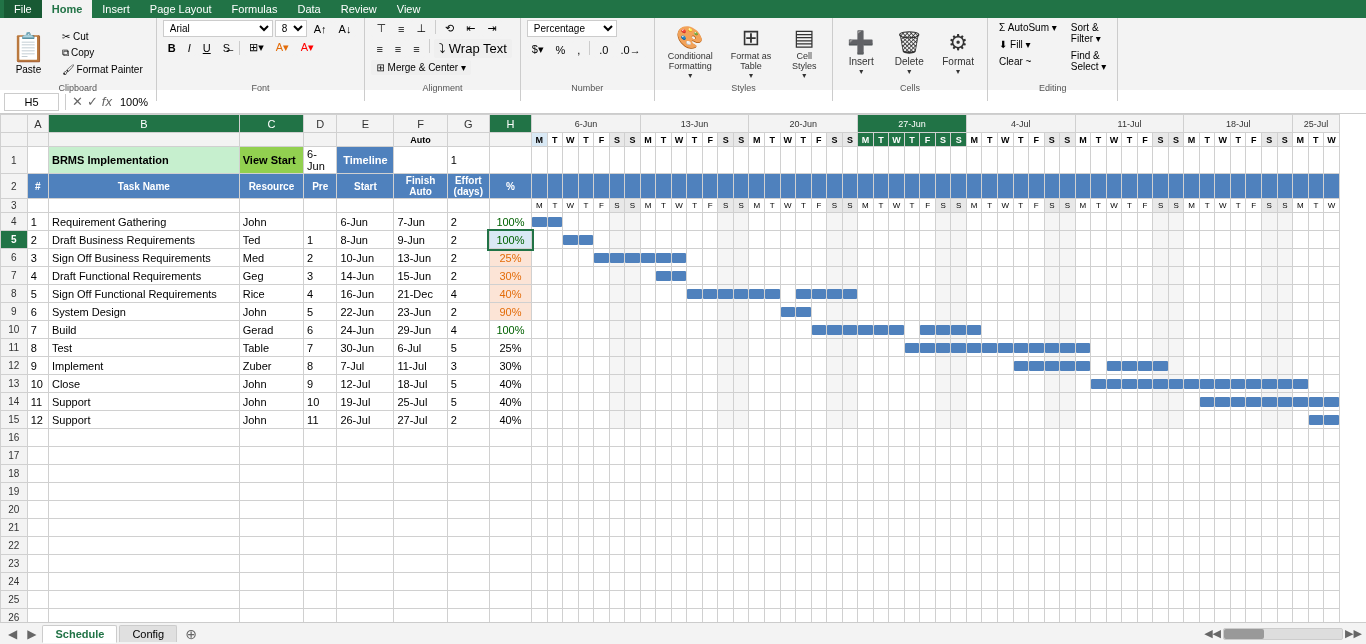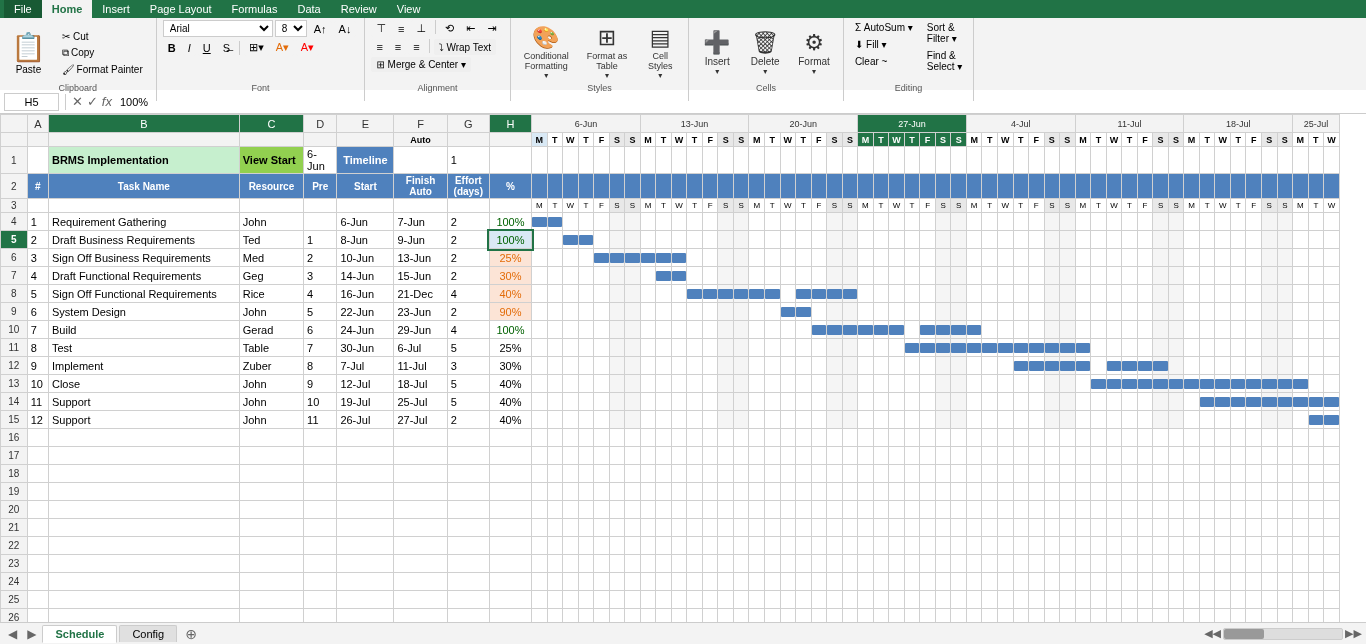--- a/index.html
+++ b/index.html
@@ -98,28 +98,44 @@
           <span style="width:1px;height:14px;background:#ccc;margin:0 2px;"></span>
           <button class="font-btn">⟲</button>
           <button class="font-btn">⇤</button>
           <button class="font-btn">⇥</button>
         </div>
         <div style="display:flex; gap:2px;">
           <button class="font-btn">≡</button>
           <button class="font-btn">≡</button>
           <button class="font-btn">≡</button>
           <span style="width:1px;height:14px;background:#ccc;margin:0 2px;"></span>
-          <button class="small-row-btn" style="font-size:10px;">⤵ Wrap Text</button>
+          <button class="small-row-btn" style="font-size:13px;">⤵ Wrap Text</button>
         </div>
         <div style="display:flex; gap:2px; margin-top:2px;">
           <button class="small-row-btn">⊞ Merge &amp; Center ▾</button>
         </div>
         <span class="group-section-label">Alignment</span>
       </div>
 
+      <div class="group-section" style="padding:2px 8px 16px 6px; border-right:1px solid #ccc; position:relative; min-width:100px;">
+        <div style="display:flex; align-items:center; gap:2px; margin-bottom:2px;">
+          <select style="font-size:10px; border:1px solid #ccc; padding:1px 2px; width:90px; background:#fff;">
+            <option>Percentage</option>
+          </select>
+        </div>
+        <div style="display:flex; gap:2px; margin-top:2px;">
+          <button class="font-btn">$▾</button>
+          <button class="font-btn">%</button>
+          <button class="font-btn">,</button>
+          <span style="width:1px;height:14px;background:#ccc;margin:0 2px;"></span>
+          <button class="font-btn">.0</button>
+          <button class="font-btn">.0→</button>
+        </div>
+        <span class="group-section-label">Number</span>
+      </div>
 
       <div class="group-section" style="padding:2px 6px 16px 6px; border-right:1px solid #ccc; position:relative; display:flex; flex-direction:row; align-items:center; gap:4px;">
         <div class="big-btn">
           <span class="icon">🎨</span>
           <span style="font-size:9px; text-align:center;">Conditional<br>Formatting</span>
           <span style="font-size:8px;">▾</span>
         </div>
         <div class="big-btn">
           <span class="icon">⊞</span>
           <span style="font-size:9px; text-align:center;">Format as<br>Table</span>

